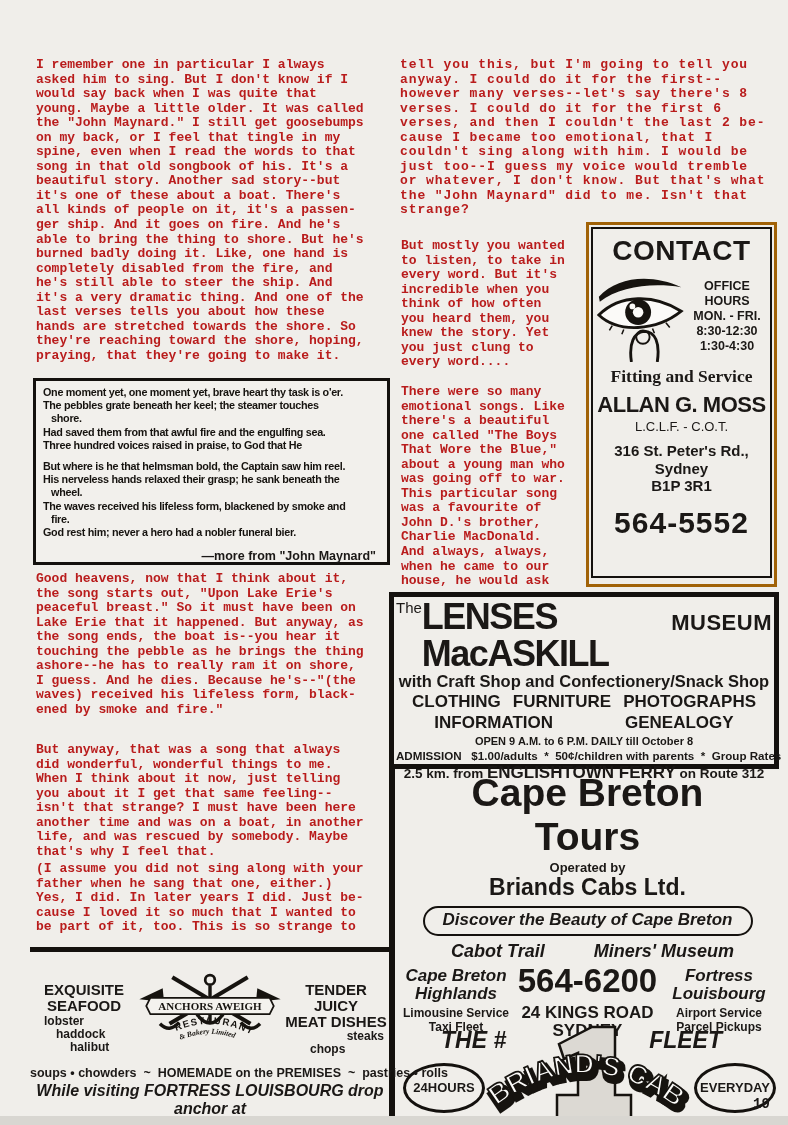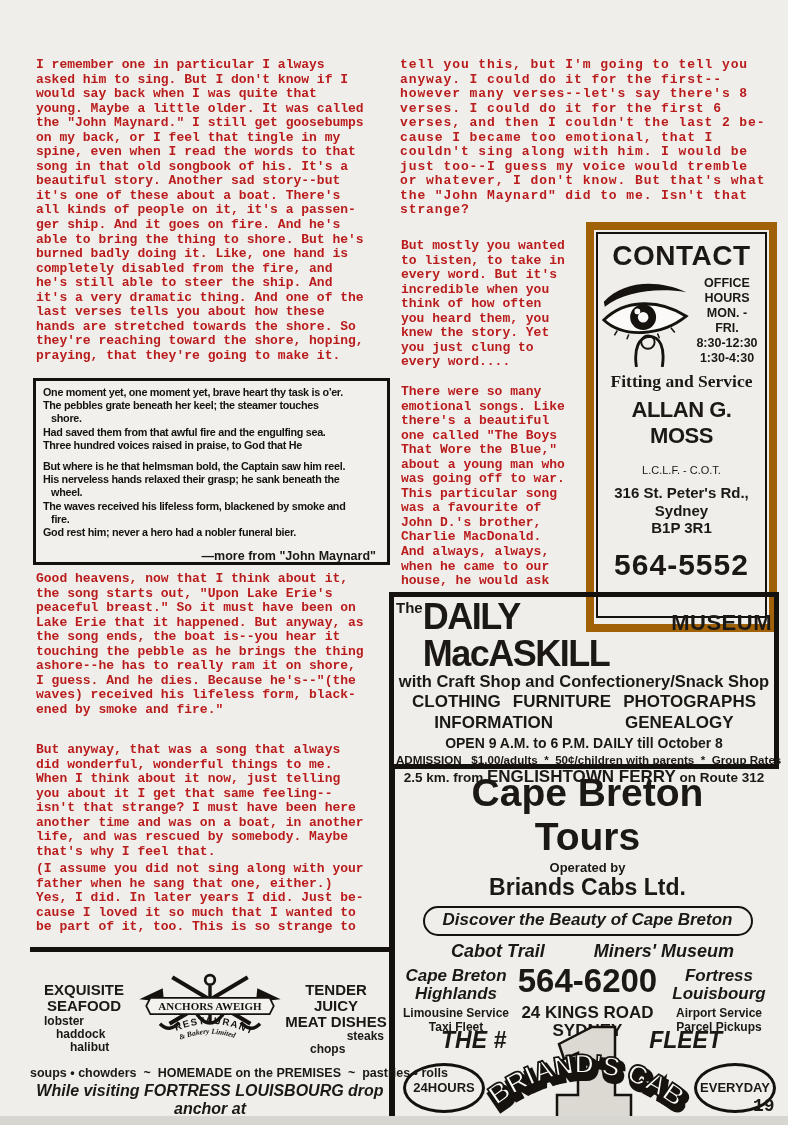--- a/index.html
+++ b/index.html
@@ -14,41 +14,41 @@
             box-sizing:border-box;padding:5px 7px 4px 7px;background:#f2f0ec;}
   .poem-line{font-weight:700;font-size:10.8px;line-height:13.2px;letter-spacing:-0.3px;white-space:pre-wrap;color:#16130f;}
   .stanza2{margin-top:8px;}
   .poem-attr{text-align:right;font-weight:700;font-size:12.5px;margin-top:10px;padding-right:4px;}
 
   
   .rule-heavy{position:absolute;left:30px;top:947px;width:360px;height:5px;background:#14110e;}
   .bottom-edge{position:absolute;left:0;top:1116px;width:788px;height:9px;background:#d8d6d1;}
 
   
-  .ad-contact{position:absolute;left:586px;top:222px;width:191px;height:410px;border:8px solid #a16207;box-sizing:border-box;}
+  .ad-contact{position:absolute;left:586px;top:222px;width:191px;height:365px;border:3px solid #a16207;box-sizing:border-box;}
   .contact-inner{border:2px solid #14110e;margin:2px;height:calc(100% - 8px);box-sizing:border-box;text-align:center;padding-top:7px;}
   .contact-title{font-weight:700;font-size:28px;line-height:30px;letter-spacing:0.5px;}
   .contact-eye-row{display:flex;align-items:center;margin-top:4px;}
   .office{flex:1;font-weight:700;font-size:12.5px;line-height:15px;padding-right:5px;}
   .fitting{font-family:"Liberation Serif",serif;font-weight:700;font-size:17.5px;margin-top:4px;}
   .moss-name{font-weight:700;font-size:22px;letter-spacing:-0.5px;margin-top:5px;}
-  .cred{font-size:11px;margin-top:15px;}
+  .cred{font-size:13px;margin-top:1px;}
   .c-addr{font-weight:700;font-size:15px;line-height:17.5px;margin-top:8px;}
   .c-phone{font-weight:700;font-size:30px;margin-top:11px;letter-spacing:1px;}
 
   
   .ad-mac{position:absolute;left:389px;top:592px;width:390px;height:177px;border:5px solid #14110e;box-sizing:border-box;padding:1px 2px;}
   .mac-header{display:flex;justify-content:center;align-items:flex-start;}
-  .mac-the{font-weight:700;font-size:15px;margin-top:1px;}
+  .mac-the{font-weight:400;font-size:15px;margin-top:1px;}
   .mac-giant{font-weight:700;font-size:36px;line-height:37px;letter-spacing:-1.5px;}
   .mac-museum{font-weight:700;font-size:22px;letter-spacing:0.5px;margin-top:12px;}
   .mac-sub{text-align:center;font-weight:700;font-size:16.5px;line-height:18px;}
   .mac-row1{display:flex;justify-content:space-between;padding:0 16px;font-weight:700;font-size:17px;margin-top:2px;}
   .mac-row2{display:flex;justify-content:center;gap:72px;font-weight:700;font-size:17px;margin-top:1px;}
-  .mac-open{text-align:center;font-weight:700;font-size:14px;margin-top:2px;}
+  .mac-open{text-align:center;font-weight:700;font-size:11px;margin-top:2px;}
   .mac-adm{text-align:center;font-weight:700;font-size:11.6px;margin-top:2px;white-space:pre;}
   .mac-dist{text-align:center;font-weight:700;font-size:13.5px;margin-top:1px;}
   .mac-dist .big{font-size:17px;}
 
   
   .ad-cape{position:absolute;left:389px;top:769px;width:391px;height:356px;border-left:6px solid #14110e;box-sizing:border-box;}
   .cb-title{text-align:center;font-weight:700;font-size:39px;line-height:41px;margin-top:3px;}
   .cb-oper{text-align:center;font-weight:700;font-size:13px;margin-top:3px;}
   .cb-comp{text-align:center;font-weight:700;font-size:23px;line-height:24px;}
   .cb-pill{margin:7px auto 0;width:326px;border:2px solid #14110e;border-radius:18px;text-align:center;
@@ -77,21 +77,21 @@
   .anch-h{font-weight:700;font-size:15px;line-height:16px;}
   .anch-items{text-align:left;font-weight:700;font-size:12px;line-height:13px;padding-left:14px;margin-top:1px;}
   .ind1{padding-left:12px;} .ind2{padding-left:26px;}
   .anch-right-items{font-weight:700;font-size:12px;line-height:13px;margin-top:0px;}
   .anch-logo{flex:1;position:relative;}
   .anchors-tag{text-align:center;font-weight:700;font-size:12.5px;margin-top:18px;white-space:pre;}
   .anchors-visit{text-align:center;font-weight:700;font-style:italic;font-size:16px;margin-top:2px;}
   .anchors-name{text-align:center;font-weight:700;font-size:29px;line-height:29px;letter-spacing:1px;margin-top:0px;}
 
   .page-num{position:absolute;left:753px;top:1096px;font-family:"Liberation Mono","DejaVu Sans Mono",monospace;
-            font-weight:700;font-size:18px;}
+            font-weight:700;font-size:14px;}
 </style>
 </head>
 <body>
 
 <div class="page">
 
   <div class="abs mono" style="left:36px;top:58px;width:356px;">I remember one in particular I always
 asked him to sing. But I don't know if I
 would say back when I was quite that
 young. Maybe a little older. It was called
@@ -219,21 +219,21 @@
         <div>Sydney</div>
         <div>B1P 3R1</div>
       </div>
       <div class="c-phone">564-5552</div>
     </div>
   </div>
 
   <div class="ad-mac">
     <div class="mac-header">
       <span class="mac-the">The</span>
-      <span class="mac-giant">DAILY MacASKILL</span>
+      <span class="mac-giant">LENSES MacASKILL</span>
       <span class="mac-museum">MUSEUM</span>
     </div>
     <div class="mac-sub">with Craft Shop and Confectionery/Snack Shop</div>
     <div class="mac-row1">
       <span>CLOTHING</span>
       <span>FURNITURE</span>
       <span>PHOTOGRAPHS</span>
     </div>
     <div class="mac-row2">
       <span>INFORMATION</span>

